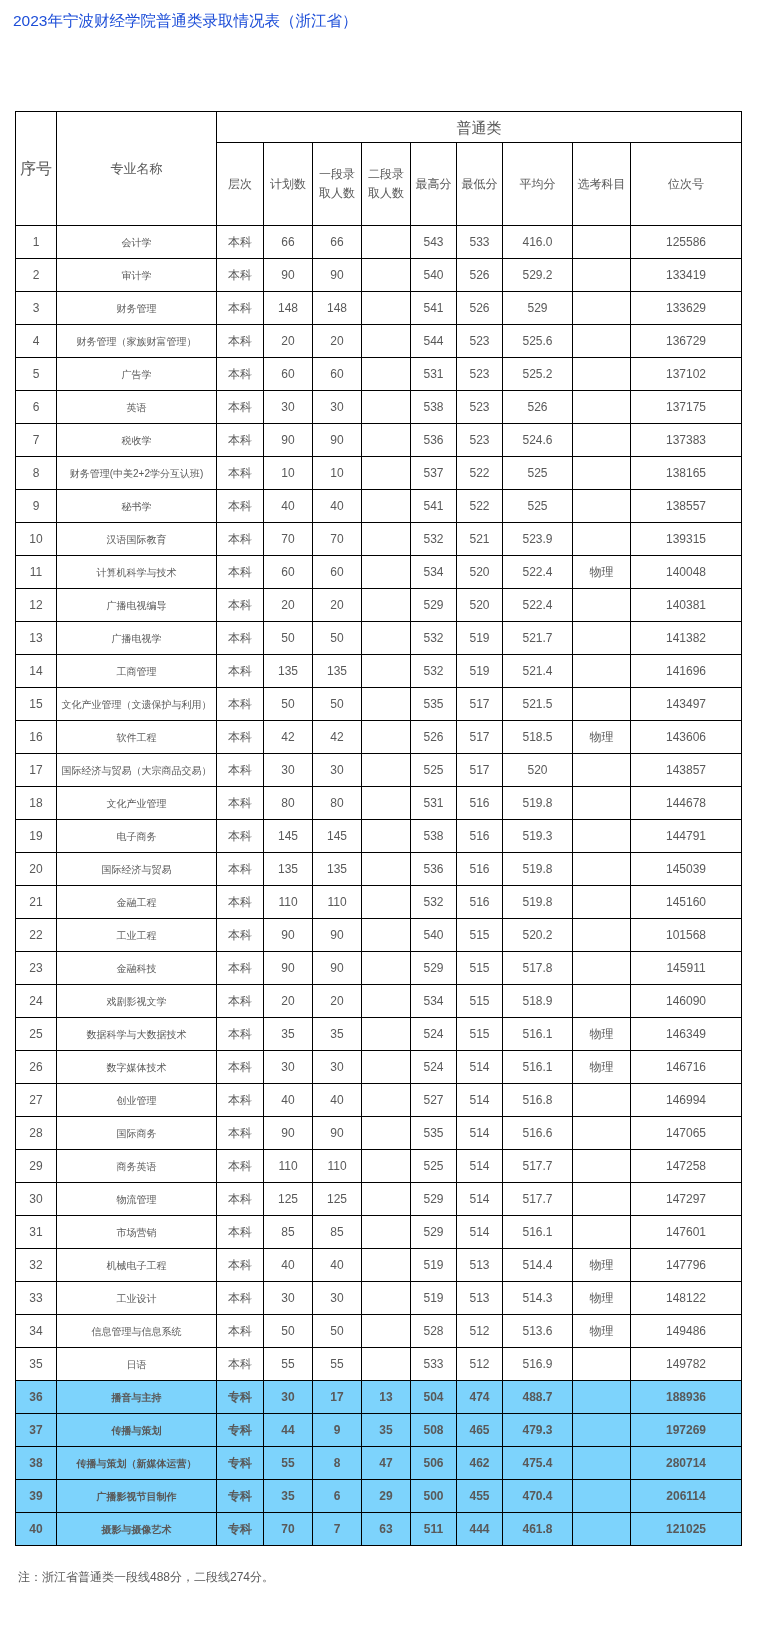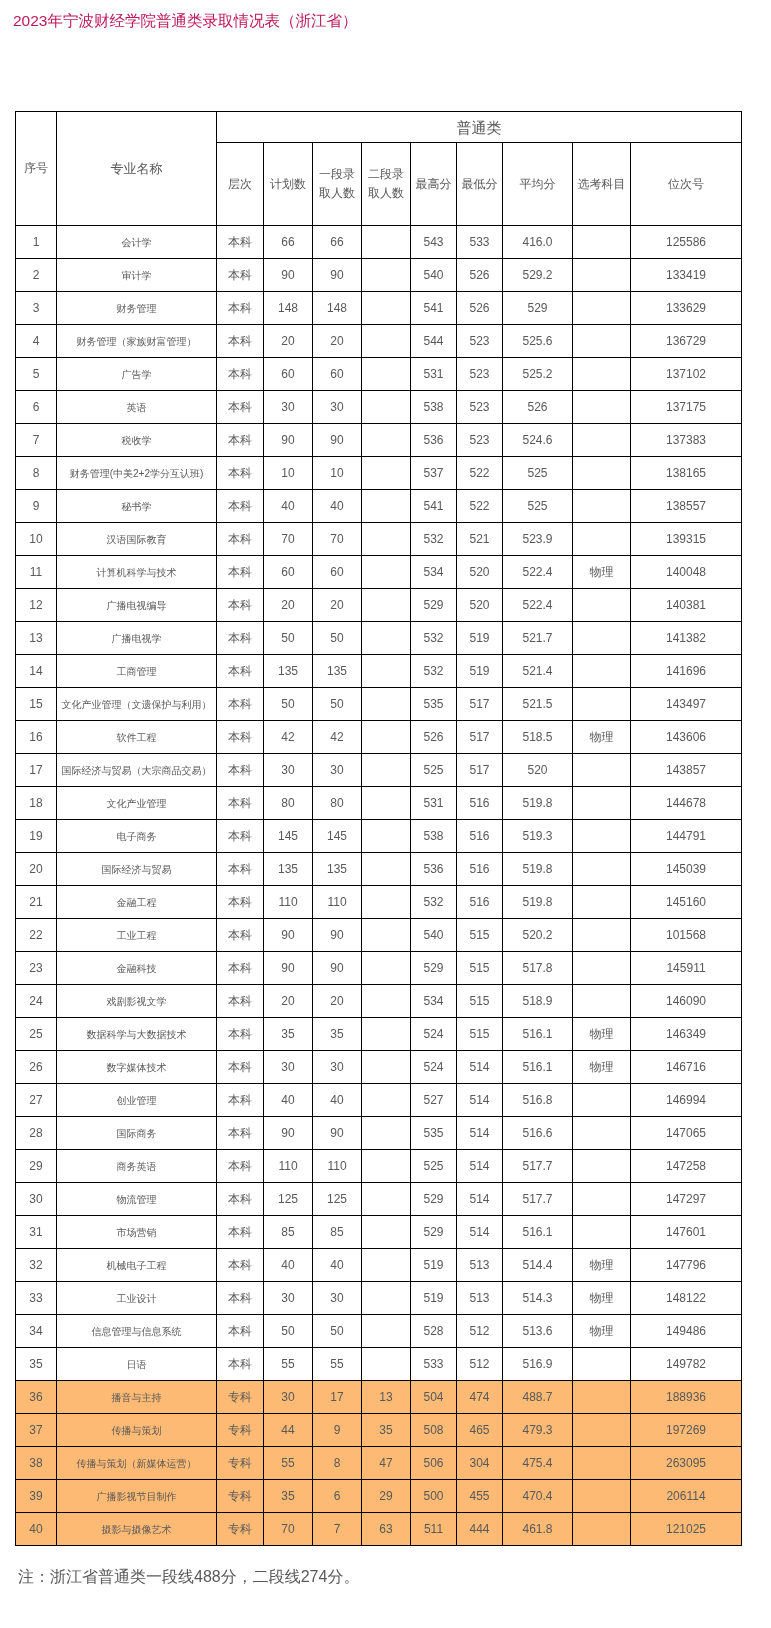--- a/index.html
+++ b/index.html
@@ -70,56 +70,56 @@
     height: 26px;
     line-height: 22px;
   }
   th.sub-head {
     font-size: 12px;
     height: 78px;
     line-height: 20px;
     padding: 0 3px;
   }
   th.vert-head {
-    font-size: 12px;
+    font-size: 16px;
     height: 104px;
     line-height: 23px;
     padding: 0 4px;
   }
   th.name-head {
     font-size: 13px;
   }
   td.cell-name {
     font-size: 10px;
     padding: 3px 5px;
     line-height: 22px;
   }
   td.cell {
     font-size: 12px;
     height: 28px;
   }
   tr.undergrad td { background: #ffffff; }
-  tr.vocational td { background: #fdba74; }
+  tr.vocational td { background: #7dd3fc; font-weight: bold; }
 
   #footnote {
     position: absolute;
     left: 18px;
     top: 1568px;
-    font-size: 16px;
+    font-size: 12px;
     line-height: 18px;
     color: #595959;
     white-space: nowrap;
   }
 </style>
 </head>
 <body>
 
 <div id="page">
 
-  <div id="doc-title" style="color: #be185d;">2023年宁波财经学院普通类录取情况表（浙江省）</div>
+  <div id="doc-title" style="color: #1d4ed8;">2023年宁波财经学院普通类录取情况表（浙江省）</div>
 
   <div id="table-wrap">
     <table class="rank-table">
       <colgroup>
         <col class="c-idx">
           <col class="c-name">
           <col class="c-level">
           <col class="c-plan">
         <col class="c-seg1">
           <col class="c-seg2">
@@ -630,24 +630,24 @@
             <td class="cell">197269</td>
           </tr>
           <tr class="vocational">
             <td class="cell">38</td>
             <td class="cell-name">传播与策划（新媒体运营）</td>
             <td class="cell">专科</td>
             <td class="cell">55</td>
             <td class="cell">8</td>
             <td class="cell">47</td>
             <td class="cell">506</td>
-            <td class="cell">304</td>
+            <td class="cell">462</td>
             <td class="cell">475.4</td>
             <td class="cell"></td>
-            <td class="cell">263095</td>
+            <td class="cell">280714</td>
           </tr>
           <tr class="vocational">
             <td class="cell">39</td>
             <td class="cell-name">广播影视节目制作</td>
             <td class="cell">专科</td>
             <td class="cell">35</td>
             <td class="cell">6</td>
             <td class="cell">29</td>
             <td class="cell">500</td>
             <td class="cell">455</td>

